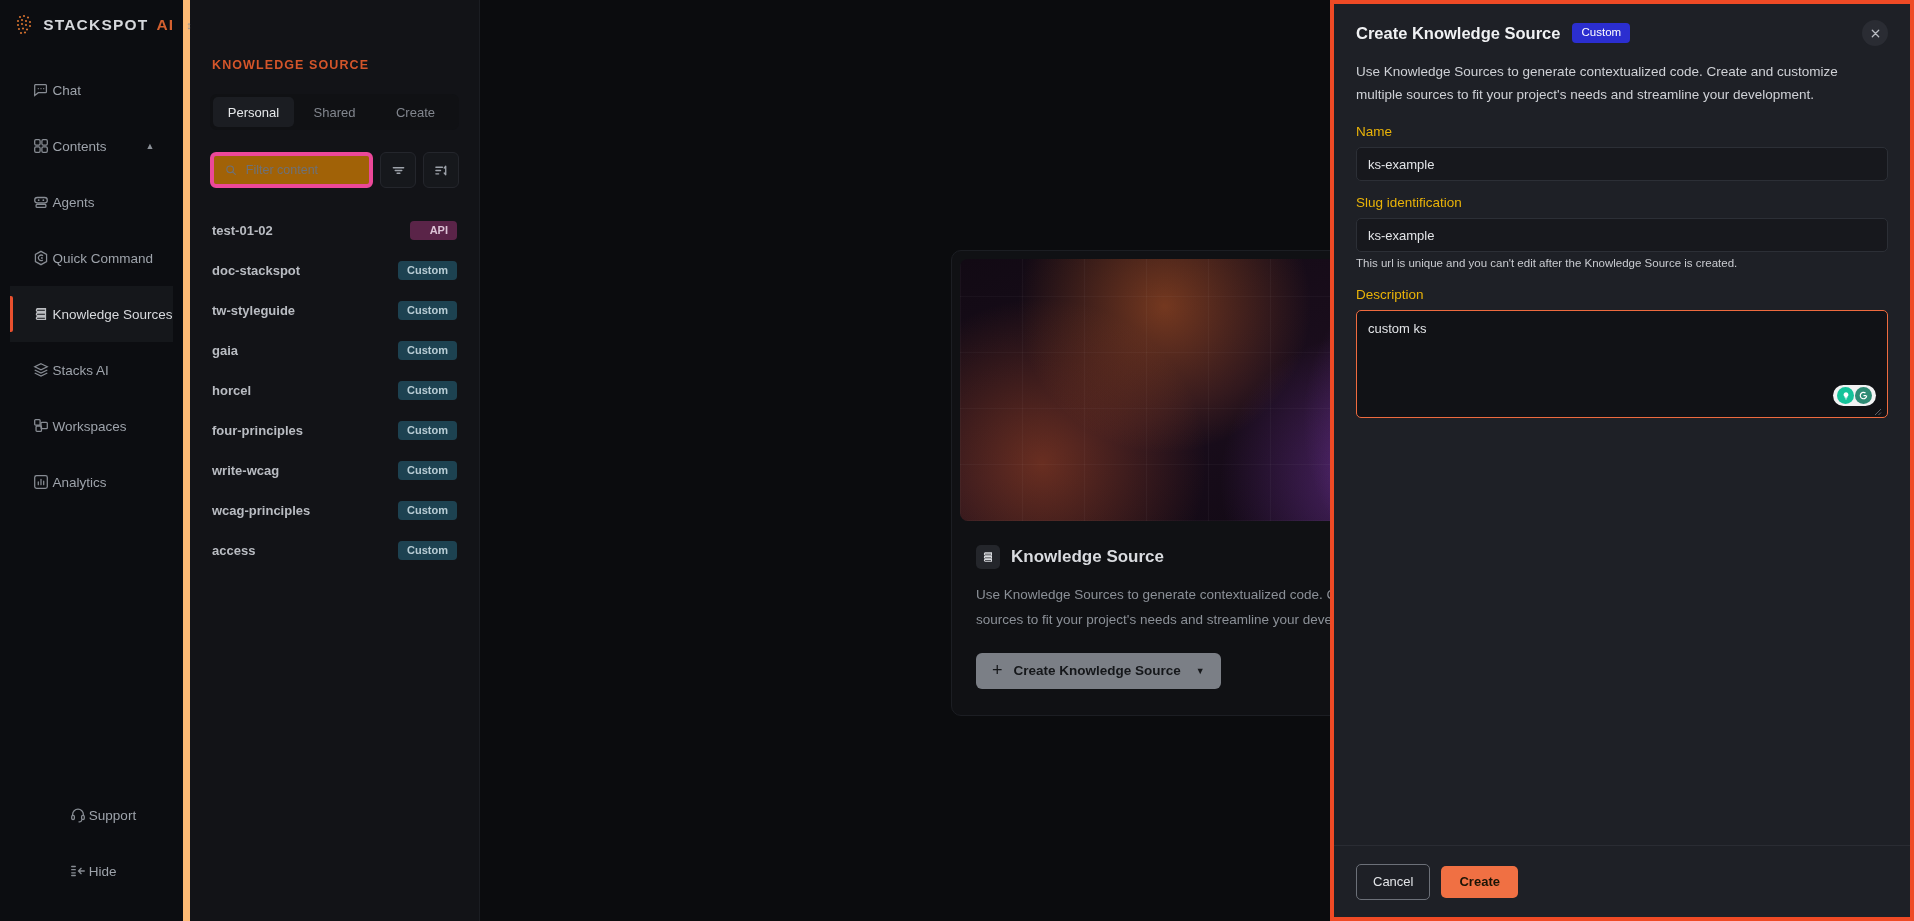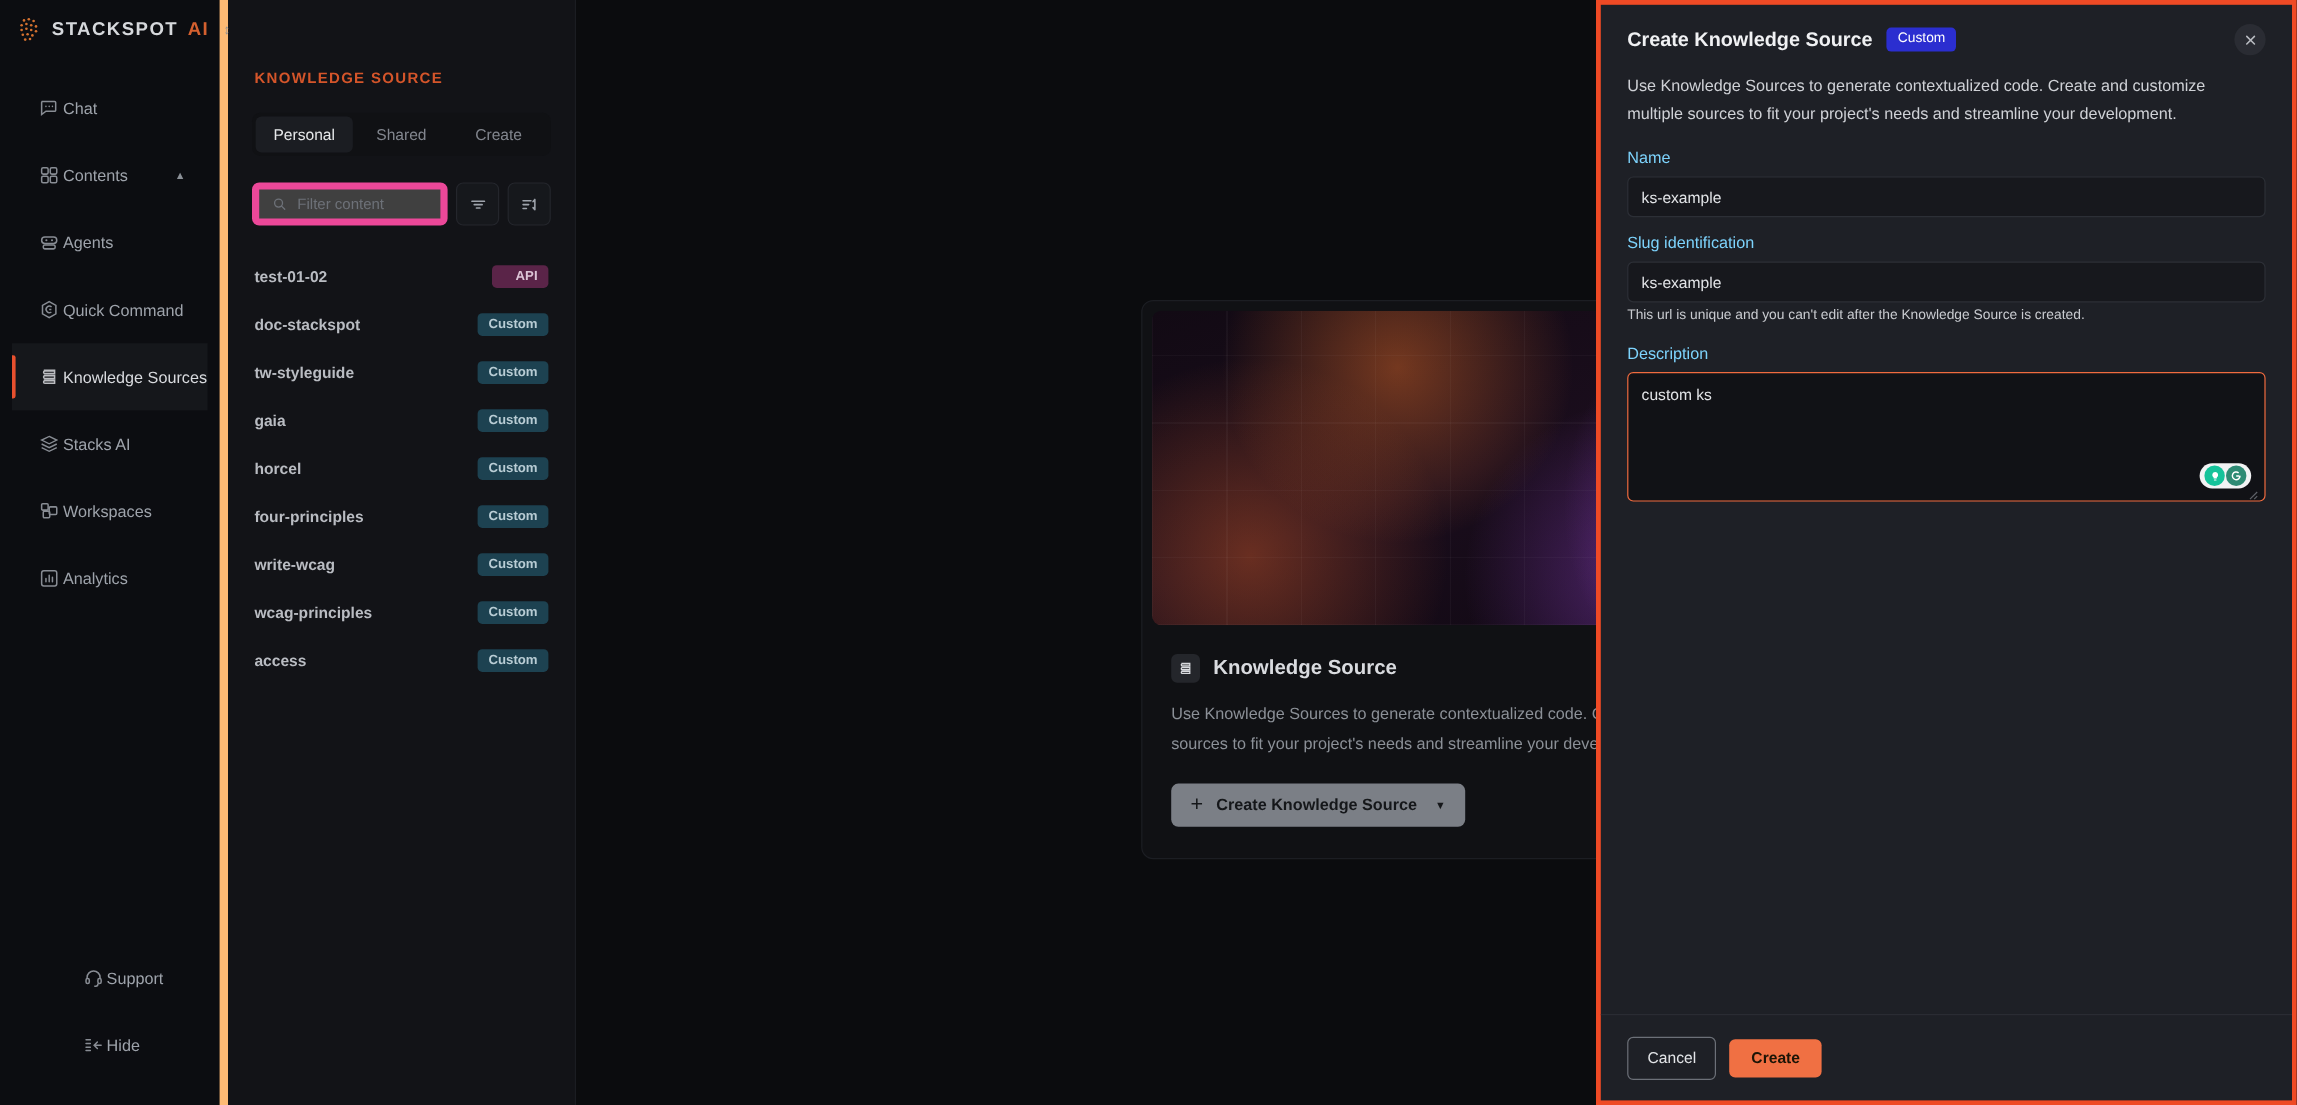--- a/index.html
+++ b/index.html
@@ -61,21 +61,21 @@
     display: flex; background: #101114; border-radius: 7px;
     padding: 3px; height: 36px; margin-bottom: 22px;
   }
   .tab {
     flex: 1; display: flex; align-items: center; justify-content: center;
     font-size: 13px; color: #82868e; border-radius: 5px; cursor: pointer;
   }
   .tab.active { background: #1b1d22; color: #e6e8ea; }
   .searchrow { display: flex; gap: 7px; height: 36px; margin-bottom: 22px; }
   .search {
-    flex: 1; background: #404040; border: 6px solid #ec4899; border-radius: 6px;
+    flex: 1; background: #a16207; border: 4px solid #ec4899; border-radius: 6px;
     display: flex; align-items: center; gap: 9px; padding: 0 11px;
   }
   .search input {
     background: transparent; border: 0; outline: none; color: #d6d8dc;
     font-size: 12.5px; font-family: inherit; width: 100%;
   }
   .search input::placeholder { color: #6d7178; }
   .iconbtn {
     width: 36px; background: #16181c; border: 1px solid #24262c;
     border-radius: 6px; display: flex; align-items: center; justify-content: center;
@@ -154,21 +154,21 @@
   }
   .close-btn {
     margin-left: auto; width: 26px; height: 26px; border-radius: 50%;
     background: #2a2c33; border: 0; color: #b9bcc2; font-size: 13px;
     display: flex; align-items: center; justify-content: center; cursor: pointer;
   }
   .modal-desc {
     font-size: 13.5px; color: #cfd1d6; line-height: 1.72;
     margin-top: 14px; margin-bottom: 18px;
   }
-  .flabel { font-size: 13.5px; color: #7dd3fc; margin-bottom: 8px; }
+  .flabel { font-size: 13.5px; color: #eab308; margin-bottom: 8px; }
   .finput {
     width: 100%; height: 34px; background: #17181d; border: 1px solid #2c2f36;
     border-radius: 5px; color: #e2e4e7; font-size: 13px; font-family: inherit;
     padding: 0 11px; outline: none; margin-bottom: 14px;
   }
   .fhint { font-size: 11.5px; color: #c9cbd0; margin: -9px 0 18px 0; }
   .ta-wrap { position: relative; margin-bottom: 16px; }
   .ftextarea {
     width: 100%; height: 108px; background: #111216;
     border: 1.5px solid #ef6b3f; border-radius: 5px; color: #e2e4e7;

